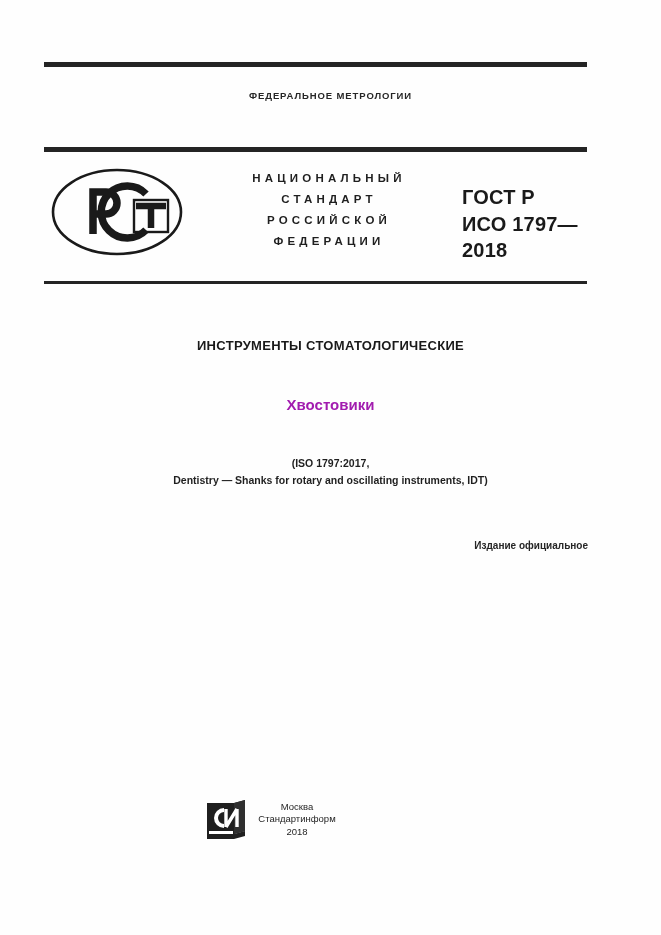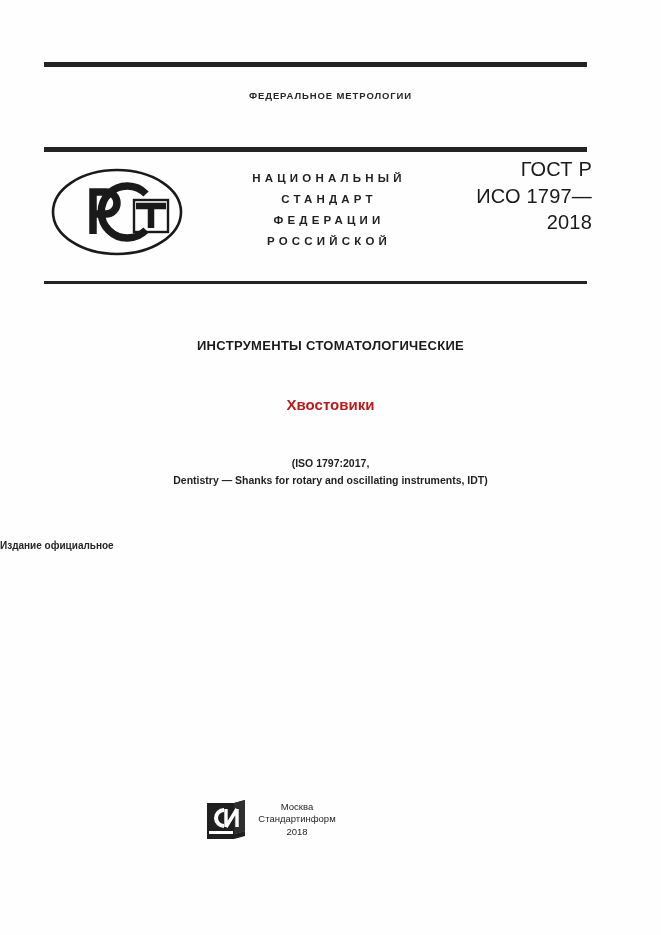--- a/index.html
+++ b/index.html
@@ -66,28 +66,27 @@
     font-size: 11.5px;
     font-weight: bold;
     letter-spacing: 4.2px;
     line-height: 21px;
     color: #1f1f1f;
   }
   .natstandard div { white-space: nowrap; }
   .gost-number {
     position: absolute;
     left: 418px;
-    top: 4px;
+    top: 32px;
     width: 130px;
     font-size: 20px;
-    font-weight: normal;
+    font-weight: bold;
     line-height: 26.5px;
     letter-spacing: 0.2px;
     color: #1a1a1a;
-    text-align: right;
   }
   .gost-number div { white-space: nowrap; }
 
   
   .doc-title {
     position: absolute;
     top: 338px;
     left: 0;
     width: 661px;
     text-align: center;
@@ -97,21 +96,21 @@
     color: #1a1a1a;
   }
   .doc-subtitle {
     position: absolute;
     top: 396px;
     left: 0;
     width: 661px;
     text-align: center;
     font-size: 15px;
     font-weight: bold;
-    color: #b91c1c;
+    color: #a21caf;
   }
 
   
   .iso-ref {
     position: absolute;
     top: 455px;
     left: 0;
     width: 661px;
     text-align: center;
     font-size: 10.5px;
@@ -119,21 +118,21 @@
     line-height: 17px;
     color: #1f1f1f;
   }
 
   
   .official {
     position: absolute;
     top: 540px;
     left: 0;
     width: 588px;
-    text-align: left;
+    text-align: right;
     font-size: 10px;
     font-weight: bold;
     color: #262626;
   }
 
   
   .footer {
     position: absolute;
     top: 798px;
     left: 0;
@@ -177,22 +176,22 @@
 
       <path d="M 43 68 L 43 26 L 56 26 A 11 11 0 0 1 56 48 L 43 48" fill="none" stroke="#1a1a1a" stroke-width="7.5" stroke-linejoin="miter"></path>
 
       <path d="M 86 40 L 116 40 M 101 40 L 101 62" fill="none" stroke="#1a1a1a" stroke-width="6.5"></path>
       <rect x="84" y="34" width="34" height="32" fill="none" stroke="#1a1a1a" stroke-width="2.4"></rect>
     </svg>
 
     <div class="natstandard">
       <div>НАЦИОНАЛЬНЫЙ</div>
       <div>СТАНДАРТ</div>
+      <div>РОССИЙСКОЙ</div>
       <div>ФЕДЕРАЦИИ</div>
-      <div>РОССИЙСКОЙ</div>
     </div>
 
     <div class="gost-number">
       <div>ГОСТ Р</div>
       <div>ИСО 1797—</div>
       <div>2018</div>
     </div>
   </div>
 
   <div class="rule rule-bottom"></div>

